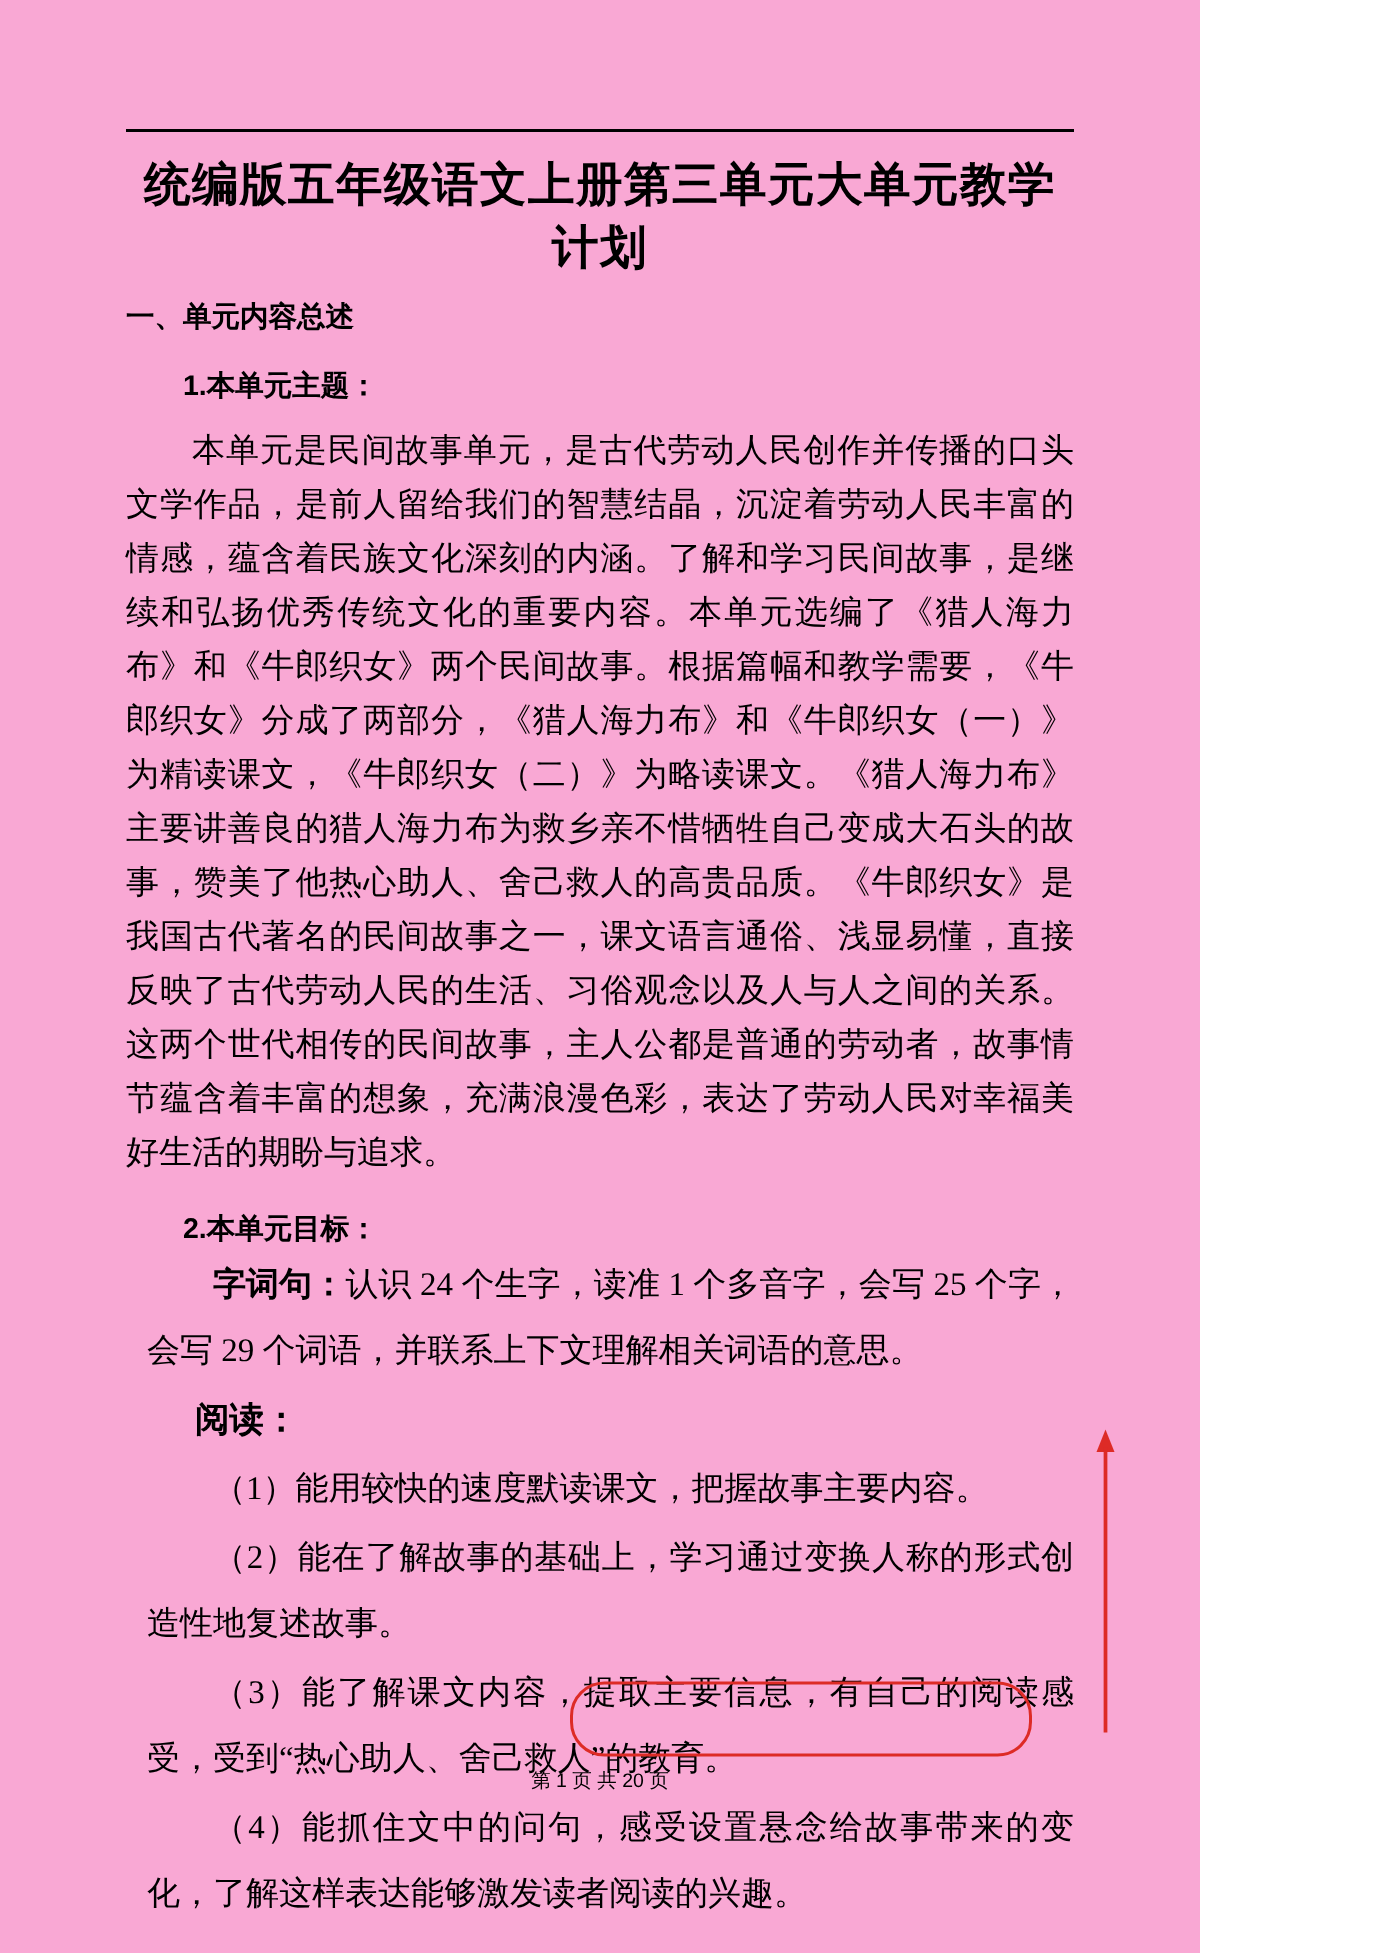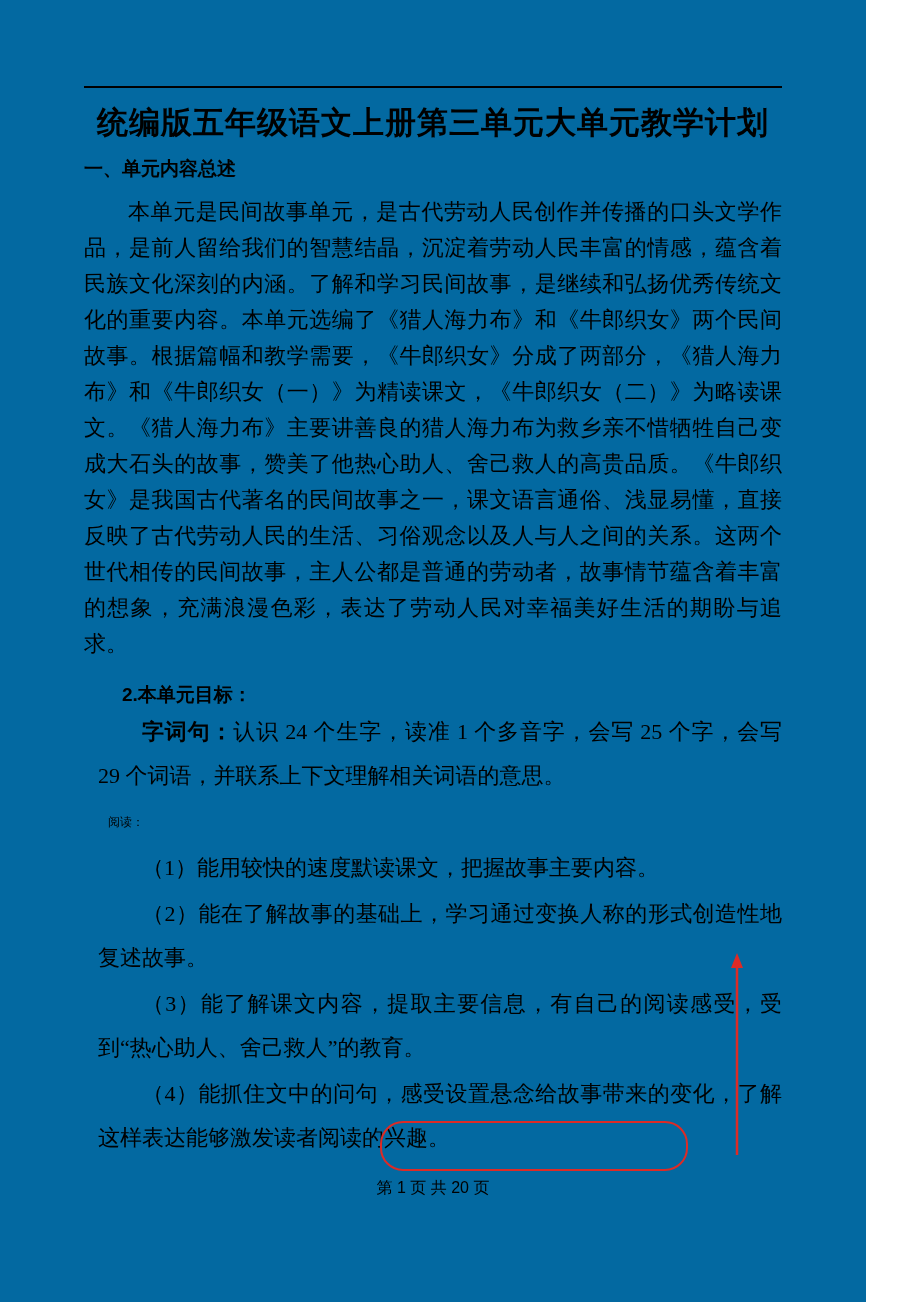--- a/index.html
+++ b/index.html
@@ -1,20 +1,20 @@
 <!DOCTYPE html>
 <html><head>
 <meta charset="utf-8">
 <style>
   html, body { margin: 0; padding: 0; background: #ffffff; }
   .page {
     position: relative;
-    width: 866px;
+    width: 800px;
     height: 1302px;
-    background: #0369a1;
+    background: #f9a8d4;
     color: #000000;
     font-family: "Liberation Serif", "DejaVu Serif", serif;
     overflow: hidden;
   }
   .content { padding: 0 84px; }
   .top-rule {
     border: none;
     border-top: 2px solid #000000;
     margin: 86px 0 0 0;
     height: 0;
@@ -55,33 +55,33 @@
     text-indent: 2em;
     margin-top: 2px;
     margin-left: 14px;
   }
   .label-bold {
     font-weight: bold;
     font-family: "Liberation Sans", "DejaVu Sans", sans-serif;
   }
   .label-para {
     font-family: "Liberation Sans", "DejaVu Sans", sans-serif;
-    font-size: 12px;
-    font-weight: normal;
+    font-size: 23px;
+    font-weight: bold;
     text-indent: 2em;
     line-height: 44px;
     margin: 2px 0 0 0;
   }
   .footer {
     position: absolute;
     left: 0;
     top: 1178px;
     width: 100%;
     text-align: center;
-    font-size: 16px;
+    font-size: 13px;
     font-family: "Liberation Sans", "DejaVu Sans", sans-serif;
     color: #000000;
   }
   
   .red-oval {
     position: absolute;
     left: 380px;
     top: 1121px;
     width: 304px;
     height: 46px;
@@ -105,20 +105,21 @@
 
 <div class="page">
   <div class="content">
 
     <hr class="top-rule">
 
     <h1 class="doc-title">统编版五年级语文上册第三单元大单元教学计划</h1>
 
     <h2 class="sec-heading">一、单元内容总述</h2>
 
+    <h3 class="sub-heading">1.本单元主题：</h3>
 
     <p class="para para-main">本单元是民间故事单元，是古代劳动人民创作并传播的口头文学作品，是前人留给我们的智慧结晶，沉淀着劳动人民丰富的情感，蕴含着民族文化深刻的内涵。了解和学习民间故事，是继续和弘扬优秀传统文化的重要内容。本单元选编了《猎人海力布》和《牛郎织女》两个民间故事。根据篇幅和教学需要，《牛郎织女》分成了两部分，《猎人海力布》和《牛郎织女（一）》为精读课文，《牛郎织女（二）》为略读课文。《猎人海力布》主要讲善良的猎人海力布为救乡亲不惜牺牲自己变成大石头的故事，赞美了他热心助人、舍己救人的高贵品质。《牛郎织女》是我国古代著名的民间故事之一，课文语言通俗、浅显易懂，直接反映了古代劳动人民的生活、习俗观念以及人与人之间的关系。这两个世代相传的民间故事，主人公都是普通的劳动者，故事情节蕴含着丰富的想象，充满浪漫色彩，表达了劳动人民对幸福美好生活的期盼与追求。</p>
 
     <h3 class="sub-heading">2.本单元目标：</h3>
 
     <p class="para para-loose"><span class="label-bold">字词句：</span><span>认识 24 个生字，读准 1 个多音字，会写 25 个字，会写 29 个词语，并联系上下文理解相关词语的意思。</span></p>
 
     <p class="label-para">阅读：</p>
 
     <p class="para para-loose">（1）能用较快的速度默读课文，把握故事主要内容。</p>

